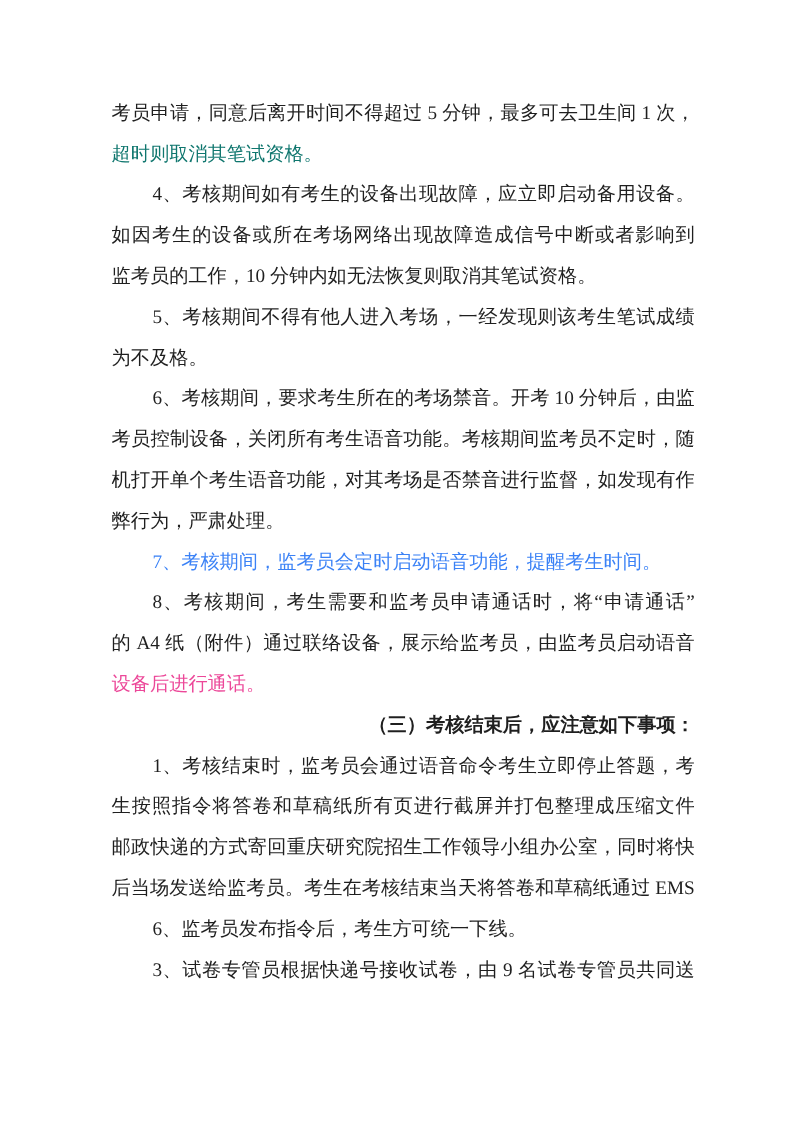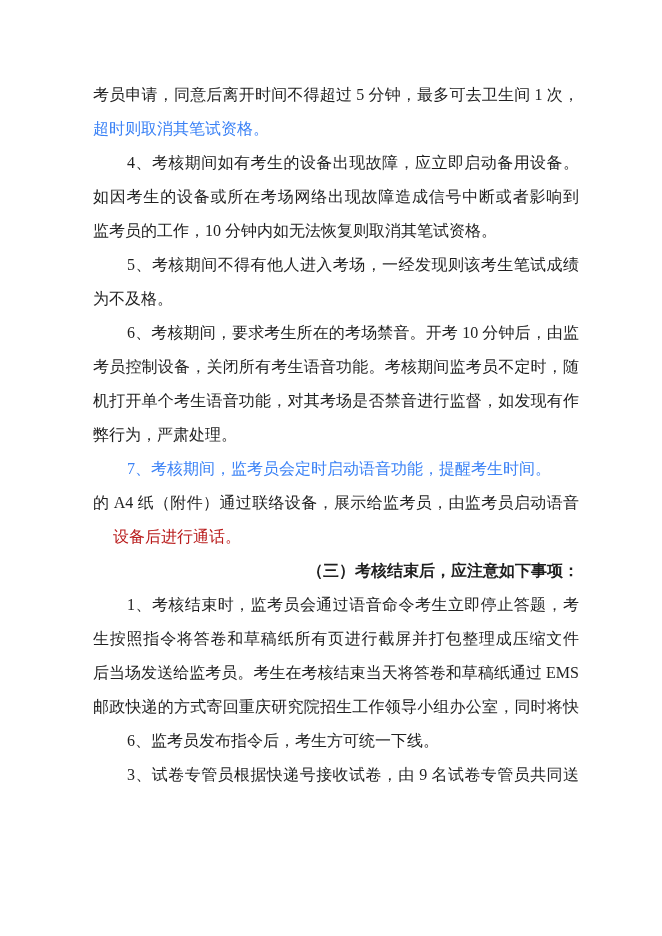--- a/index.html
+++ b/index.html
@@ -43,34 +43,35 @@
     text-align: right;
   }
 </style>
 </head>
 <body>
 
 <div class="page" style="background: rgb(255, 255, 255);">
   <div class="textblock">
 
   <div class="doc-line fill" style="color: rgb(31, 31, 31);">考员申请，同意后离开时间不得超过 5 分钟，最多可去卫生间 1 次，</div>
-      <div class="doc-line" style="color: #3b82f6;">超时则取消其笔试资格。</div>
+      <div class="doc-line" style="color: #0f766e;">超时则取消其笔试资格。</div>
       <div class="doc-line indent fill" style="color: rgb(31, 31, 31);">4、考核期间如有考生的设备出现故障，应立即启动备用设备。</div>
       <div class="doc-line fill" style="color: rgb(31, 31, 31);">如因考生的设备或所在考场网络出现故障造成信号中断或者影响到</div>
       <div class="doc-line" style="color: rgb(31, 31, 31);">监考员的工作，10 分钟内如无法恢复则取消其笔试资格。</div>
       <div class="doc-line indent fill" style="color: rgb(31, 31, 31);">5、考核期间不得有他人进入考场，一经发现则该考生笔试成绩</div>
       <div class="doc-line" style="color: rgb(31, 31, 31);">为不及格。</div>
       <div class="doc-line indent fill" style="color: rgb(31, 31, 31);">6、考核期间，要求考生所在的考场禁音。开考 10 分钟后，由监</div>
       <div class="doc-line fill" style="color: rgb(31, 31, 31);">考员控制设备，关闭所有考生语音功能。考核期间监考员不定时，随</div>
       <div class="doc-line fill" style="color: rgb(31, 31, 31);">机打开单个考生语音功能，对其考场是否禁音进行监督，如发现有作</div>
-      <div class="doc-line" style="color: rgb(31, 31, 31);">弊行为，严肃处理。</div>
+      <div class="doc-line" style="color: rgb(31, 31, 31); font-family: Liberation Mono, monospace;">弊行为，严肃处理。</div>
       <div class="doc-line indent" style="color: #3b82f6;">7、考核期间，监考员会定时启动语音功能，提醒考生时间。</div>
+      <div class="doc-line indent fill" style="color: rgb(31, 31, 31);">8、考核期间，考生需要和监考员申请通话时，将“申请通话”</div>
       <div class="doc-line fill" style="color: rgb(31, 31, 31);">的 A4 纸（附件）通过联络设备，展示给监考员，由监考员启动语音</div>
-      <div class="doc-line" style="color: #b91c1c; margin-left: 20px;">设备后进行通话。</div>
+      <div class="doc-line" style="color: #ec4899;">设备后进行通话。</div>
       <div class="doc-line indent bold" style="color: rgb(31, 31, 31);">（三）考核结束后，应注意如下事项：</div>
       <div class="doc-line indent fill" style="color: rgb(31, 31, 31);">1、考核结束时，监考员会通过语音命令考生立即停止答题，考</div>
       <div class="doc-line fill" style="color: rgb(31, 31, 31);">生按照指令将答卷和草稿纸所有页进行截屏并打包整理成压缩文件</div>
+      <div class="doc-line fill" style="color: rgb(31, 31, 31);">邮政快递的方式寄回重庆研究院招生工作领导小组办公室，同时将快</div>
       <div class="doc-line fill" style="color: rgb(31, 31, 31);">后当场发送给监考员。考生在考核结束当天将答卷和草稿纸通过 EMS</div>
-      <div class="doc-line fill" style="color: rgb(31, 31, 31);">邮政快递的方式寄回重庆研究院招生工作领导小组办公室，同时将快</div>
       <div class="doc-line indent" style="color: rgb(31, 31, 31);">6、监考员发布指令后，考生方可统一下线。</div>
       <div class="doc-line indent fill" style="color: rgb(31, 31, 31);">3、试卷专管员根据快递号接收试卷，由 9 名试卷专管员共同送</div>
     </div>
 </div>
 
 </body></html>

